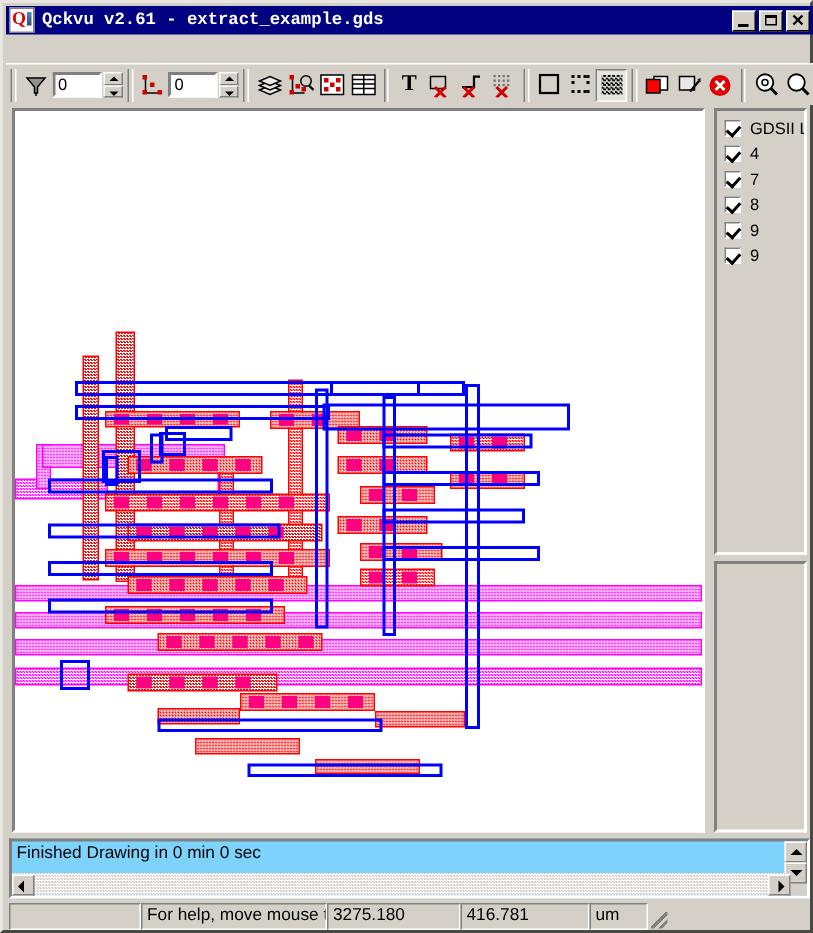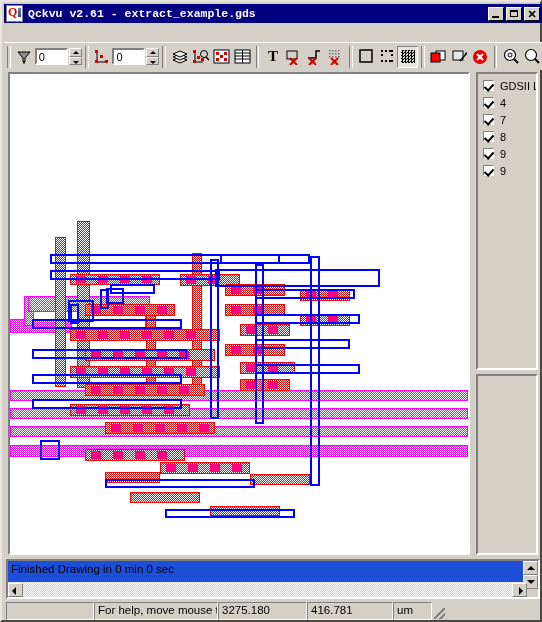--- a/index.html
+++ b/index.html
@@ -67,21 +67,21 @@
   .lrow{display:flex;align-items:center;height:17px;padding-left:3px;}
   .lcb{width:11px;height:11px;background:#fff;border:1px solid;
        border-color:#808080 #fff #fff #808080;position:relative;flex:none;box-sizing:border-box;}
   .lcb::after{content:"";position:absolute;left:2px;top:1px;width:4px;height:7px;
        border:solid #000;border-width:0 2px 2px 0;transform:rotate(42deg);}
   .llab{margin-left:6px;font-size:11px;white-space:nowrap;}
   #bottompanel{position:absolute;left:474px;top:372px;width:62px;height:181px;background:#d4d0c8;
               border:2px solid;border-color:#808080 #fff #fff #808080;box-sizing:border-box;}
 
   
-  #msgwrap{position:absolute;left:4px;top:557px;width:534px;height:40px;background:#1d4ed8;
+  #msgwrap{position:absolute;left:4px;top:557px;width:534px;height:40px;background:#7dd3fc;
            border:2px solid;border-color:#808080 #fff #fff #808080;box-sizing:border-box;}
   #msgtext{position:absolute;left:3px;top:2px;font-size:11.5px;white-space:nowrap;}
   #vsb{position:absolute;right:0;top:0;width:15px;height:36px;background:#d4d0c8;
        display:flex;flex-direction:column;}
   #vsb .ab{height:14px;background:#d4d0c8;border:1px solid;
        border-color:#fff #808080 #808080 #fff;position:relative;box-sizing:border-box;}
   #vsb .ab::after{content:"";position:absolute;left:3px;top:4px;
        border-left:4px solid transparent;border-right:4px solid transparent;}
   #vsb .ab.up::after{border-bottom:4px solid #000;}
   #vsb .ab.dn::after{border-top:4px solid #000;}

